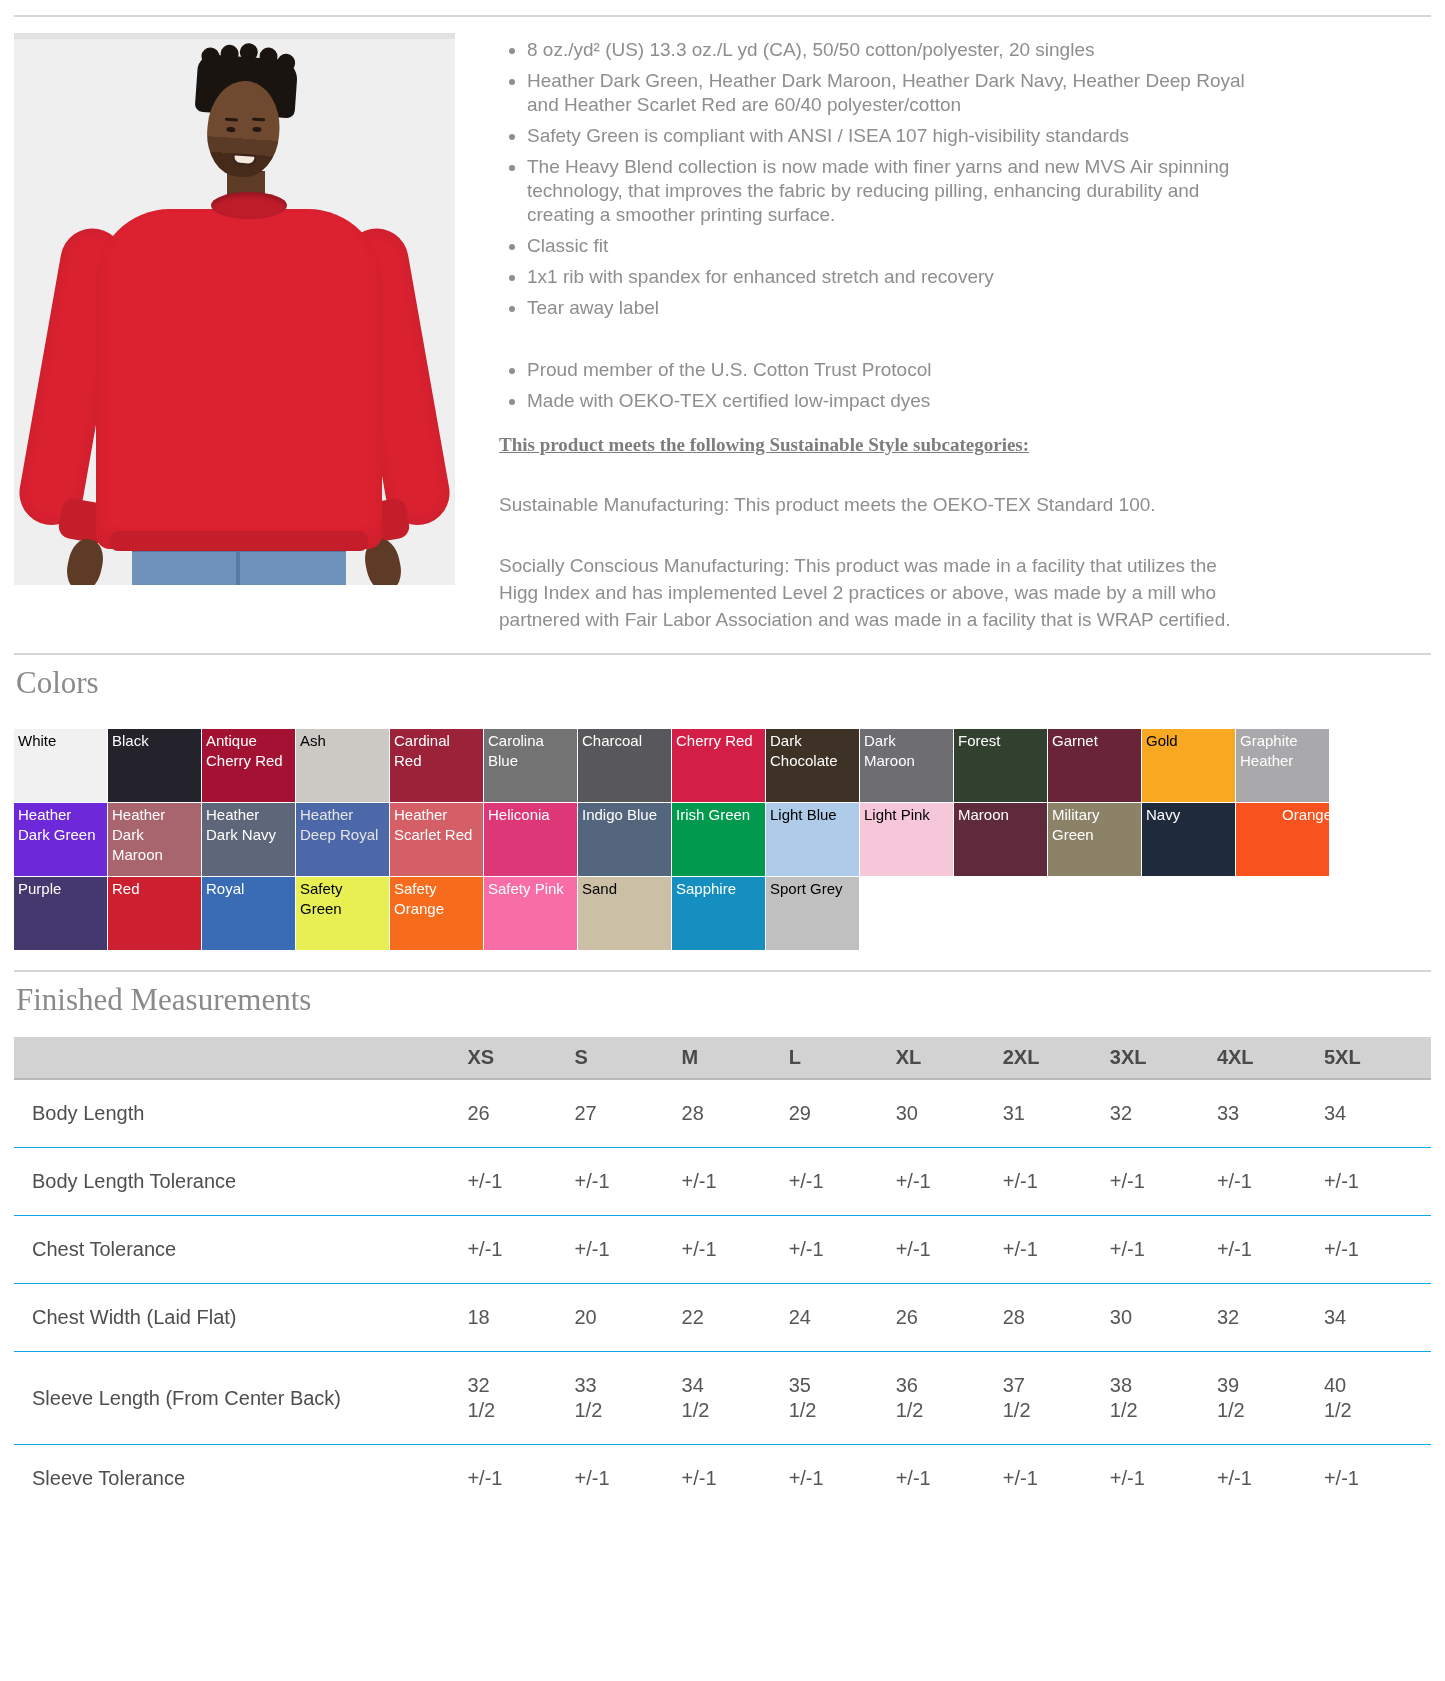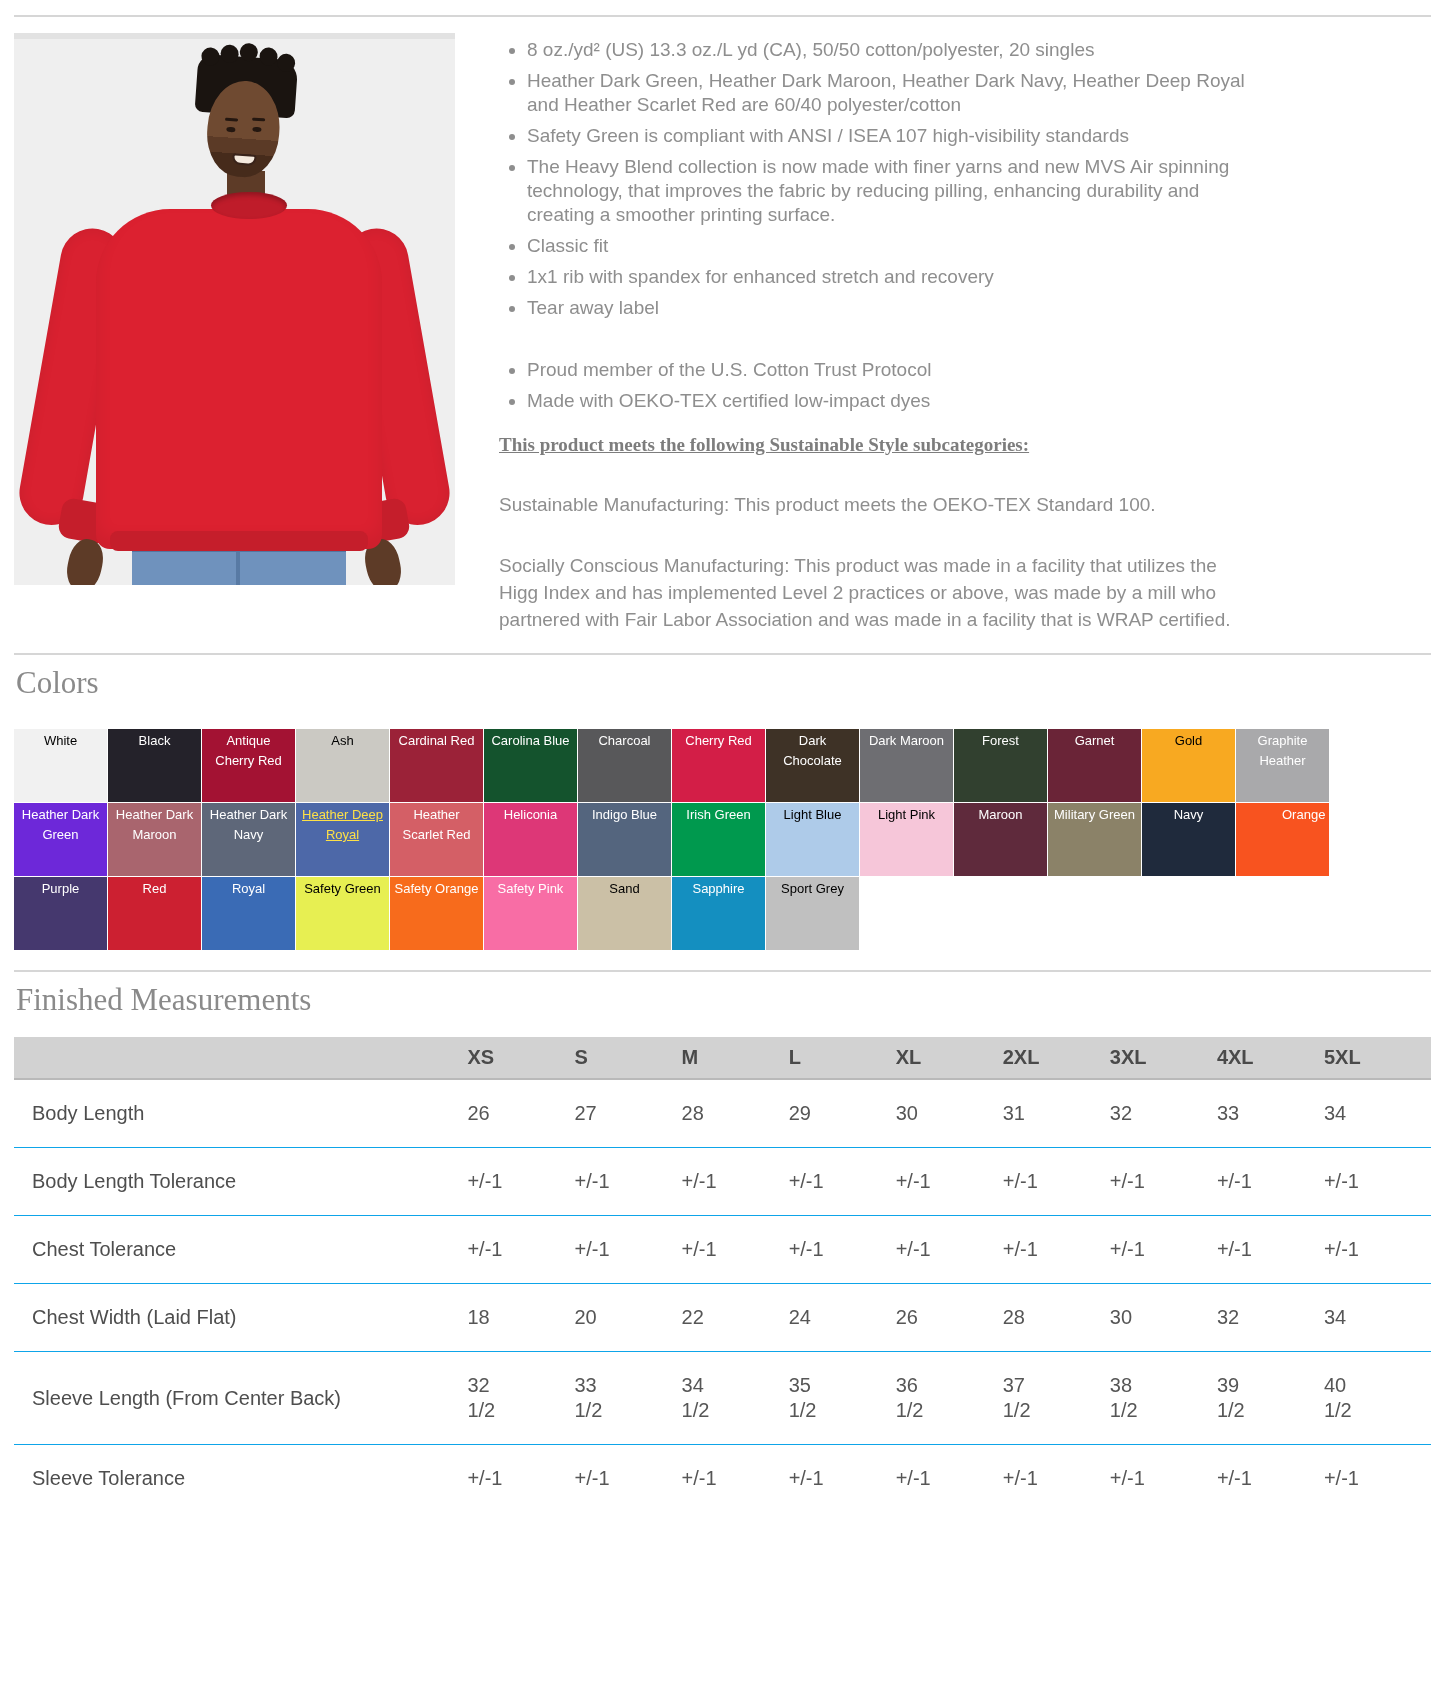--- a/index.html
+++ b/index.html
@@ -44,21 +44,21 @@
   .details{flex:1;max-width:752px;padding-top:5px;color:#8e8e8e;font-size:19px;line-height:24px;}
   .details ul{margin:0;padding:0 0 0 28px;list-style:disc outside;}
   .details li{margin-bottom:7px;}
   .details ul.second{margin-top:38px;}
   .sust-head{margin:20px 0 0;color:#7d7d7d;font-weight:bold;text-decoration:underline;font-family:Liberation Serif, serif;}
   .para{margin:34px 0 0;line-height:27px;}
 
   
   h2.serif{font-family:"Liberation Serif",serif;font-weight:400;color:#8a8a8a;font-size:31px;margin:10px 0 0 16px;}
   .swatches{margin:28px 0 0 14px;display:grid;grid-template-columns:repeat(14,93px);grid-auto-rows:73px;gap:1px;width:1316px;}
-  .swatch{font-size:13px;line-height:20px;padding:2px 4px;box-sizing:border-box;overflow:hidden;text-align:center;}
+  .swatch{font-size:15px;line-height:20px;padding:2px 4px;box-sizing:border-box;overflow:hidden;}
   .sec-colors .divider{margin-top:20px;}
 
   
   table.meas{border-collapse:collapse;margin:19px 14px 0;width:1417px;table-layout:fixed;font-size:20px;}
   table.meas th{background:#d2d2d2;color:#4a4a4a;font-weight:bold;text-align:left;padding:9px 0;border-bottom:2px solid #b9b9b9;}
   table.meas th.corner{width:32%;}
   table.meas td{color:#565656;text-align:left;padding:21px 0;vertical-align:middle;}
   table.meas td.rowlabel{color:#4e4e4e;padding-left:18px;padding-right:30px;}
   table.meas td.val{white-space:pre-line;line-height:25px;margin-left:36px;}
   table.meas tbody tr+tr td{border-top:1px solid #0ea5e9;}
@@ -123,21 +123,21 @@
       <div class="swatch" style="background: rgb(241, 241, 241); color: rgb(0, 0, 0);">White</div>
 
       <div class="swatch" style="background: rgb(36, 34, 42); color: rgb(255, 255, 255);">Black</div>
 
       <div class="swatch" style="background: rgb(163, 18, 51); color: rgb(255, 255, 255);">Antique Cherry Red</div>
 
       <div class="swatch" style="background: rgb(203, 201, 195); color: rgb(0, 0, 0);">Ash</div>
 
       <div class="swatch" style="background: rgb(155, 34, 56); color: rgb(255, 255, 255);">Cardinal Red</div>
 
-      <div class="swatch" style="background: #14532d; color: rgb(255, 255, 255);">Carolina Blue</div>
+      <div class="swatch" style="background: #737373; color: rgb(255, 255, 255);">Carolina Blue</div>
 
       <div class="swatch" style="background: rgb(88, 88, 90); color: rgb(255, 255, 255);">Charcoal</div>
 
       <div class="swatch" style="background: rgb(211, 30, 71); color: rgb(255, 255, 255);">Cherry Red</div>
 
       <div class="swatch" style="background: rgb(62, 50, 38); color: rgb(255, 255, 255);">Dark Chocolate</div>
 
       <div class="swatch" style="background: rgb(110, 110, 114); color: rgb(255, 255, 255);">Dark Maroon</div>
 
       <div class="swatch" style="background: rgb(49, 64, 47); color: rgb(255, 255, 255);">Forest</div>
@@ -147,21 +147,21 @@
       <div class="swatch" style="background: rgb(248, 169, 33); color: rgb(0, 0, 0);">Gold</div>
 
       <div class="swatch" style="background: rgb(169, 169, 171); color: rgb(255, 255, 255);">Graphite Heather</div>
 
       <div class="swatch" style="background: #6d28d9; color: rgb(255, 255, 255);">Heather Dark Green</div>
 
       <div class="swatch" style="background: rgb(169, 101, 110); color: rgb(255, 255, 255);">Heather Dark Maroon</div>
 
       <div class="swatch" style="background: rgb(94, 103, 121); color: rgb(255, 255, 255);">Heather Dark Navy</div>
 
-      <div class="swatch" style="background: rgb(77, 104, 168); color: #fde047; text-decoration: underline;">Heather Deep Royal</div>
+      <div class="swatch" style="background: rgb(77, 104, 168); color: #e5e5e5;">Heather Deep Royal</div>
 
       <div class="swatch" style="background: rgb(212, 95, 102); color: rgb(255, 255, 255);">Heather Scarlet Red</div>
 
       <div class="swatch" style="background: rgb(221, 55, 119); color: rgb(255, 255, 255);">Heliconia</div>
 
       <div class="swatch" style="background: rgb(84, 101, 126); color: rgb(255, 255, 255);">Indigo Blue</div>
 
       <div class="swatch" style="background: rgb(0, 153, 78); color: rgb(255, 255, 255);">Irish Green</div>
 
       <div class="swatch" style="background: rgb(174, 203, 233); color: rgb(0, 0, 0);">Light Blue</div>

